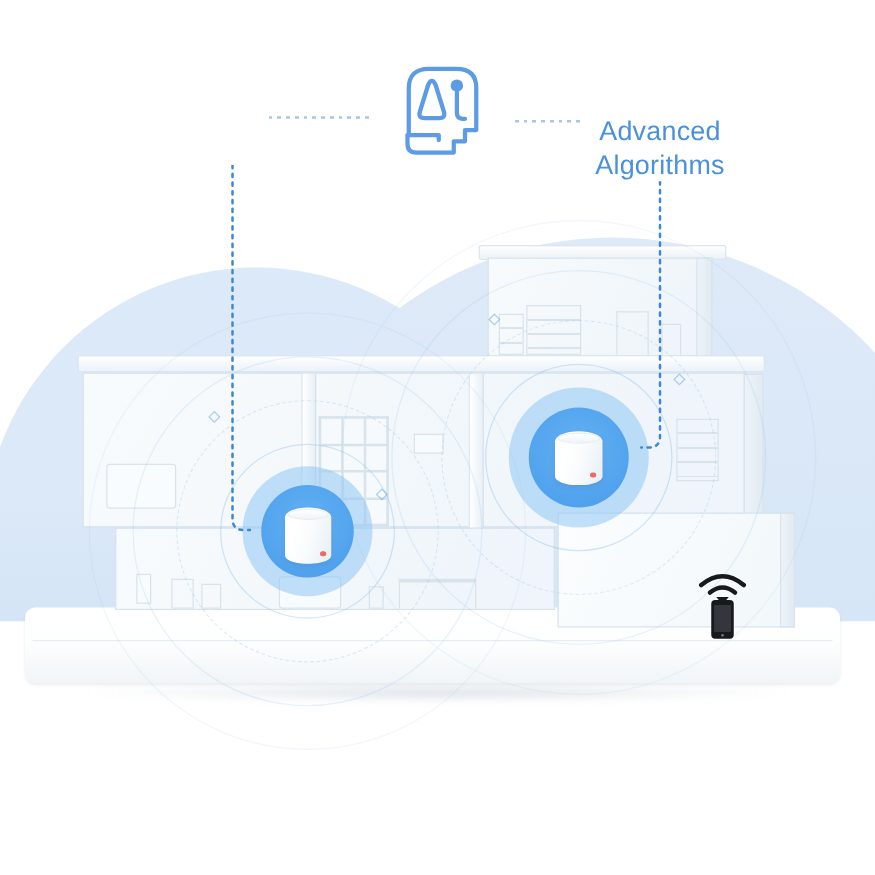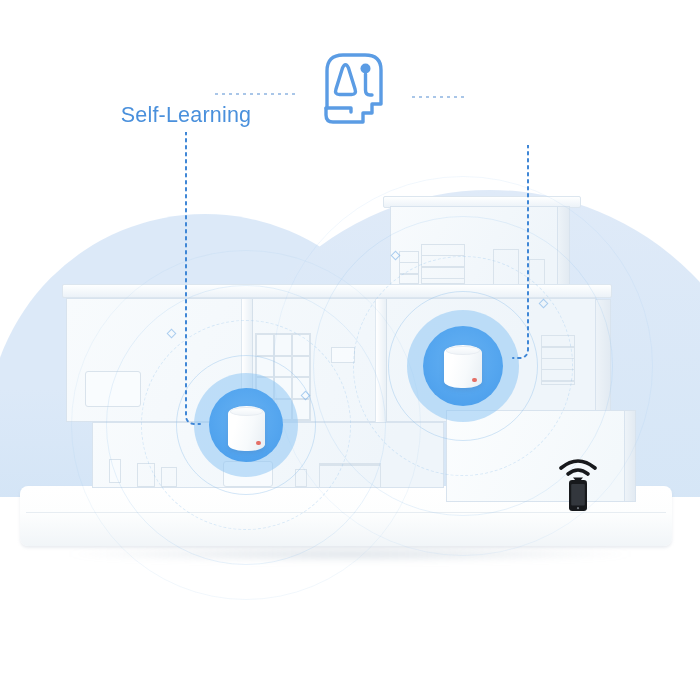--- a/index.html
+++ b/index.html
@@ -183,21 +183,21 @@
       <g fill="none" stroke="var(--icon-blue,#5B9CE4)" stroke-width="3.4" stroke-linejoin="round" stroke-linecap="round">
         <path d="M17 60 L17 23 Q17 7 33 7 L55 7 Q71 7 71 22 L71 56 L62 56 L62 65 L53 65 L53 74 L23 74 Q16 74 16 67 L16 61 Q16 60 17 60 Z"></path>
         <path d="M16 60 H41 V64"></path>
         <path d="M26 41 L32.5 20 Q35.5 13.5 38.5 20 L45 41 Q46.8 46.5 41.5 46.5 L29.5 46.5 Q24.2 46.5 26 41 Z"></path>
         <path d="M55.5 26 L55.5 42 Q55.5 47 60 47 L62 47"></path>
       </g>
       <circle cx="55.5" cy="20.5" r="5" fill="var(--icon-blue,#5B9CE4)"></circle>
     </svg>
   </div>
 
-  <div class="hdr label" style="left:106px; top:102px; width:160px;">Self-Learning</div>
+  <div class="hdr label" style="left:458px; top:92px; width:140px;">Advanced Algorithms</div>
 
   <div class="dot-h" style="left:215px; top:93px; width:84px;"></div>
   <div class="dot-h" style="left:412px; top:96px; width:54px;"></div>
 
   <svg class="vline" style="left:176px; top:132px;" width="30" height="306" viewBox="0 0 30 306">
     <path d="M10 0 V283 Q10 292 19 292 L24 292" fill="none" stroke="var(--dot-line-blue,#3E86D6)" stroke-width="2" stroke-dasharray="2.5 4.5" stroke-linecap="round"></path>
   </svg>
   <svg class="vline" style="left:500px; top:145px;" width="32" height="222" viewBox="0 0 32 222">
     <path d="M28 0 V204 Q28 213 19 213 L13 213" fill="none" stroke="var(--dot-line-blue,#3E86D6)" stroke-width="2" stroke-dasharray="2.5 4.5" stroke-linecap="round"></path>
   </svg>

